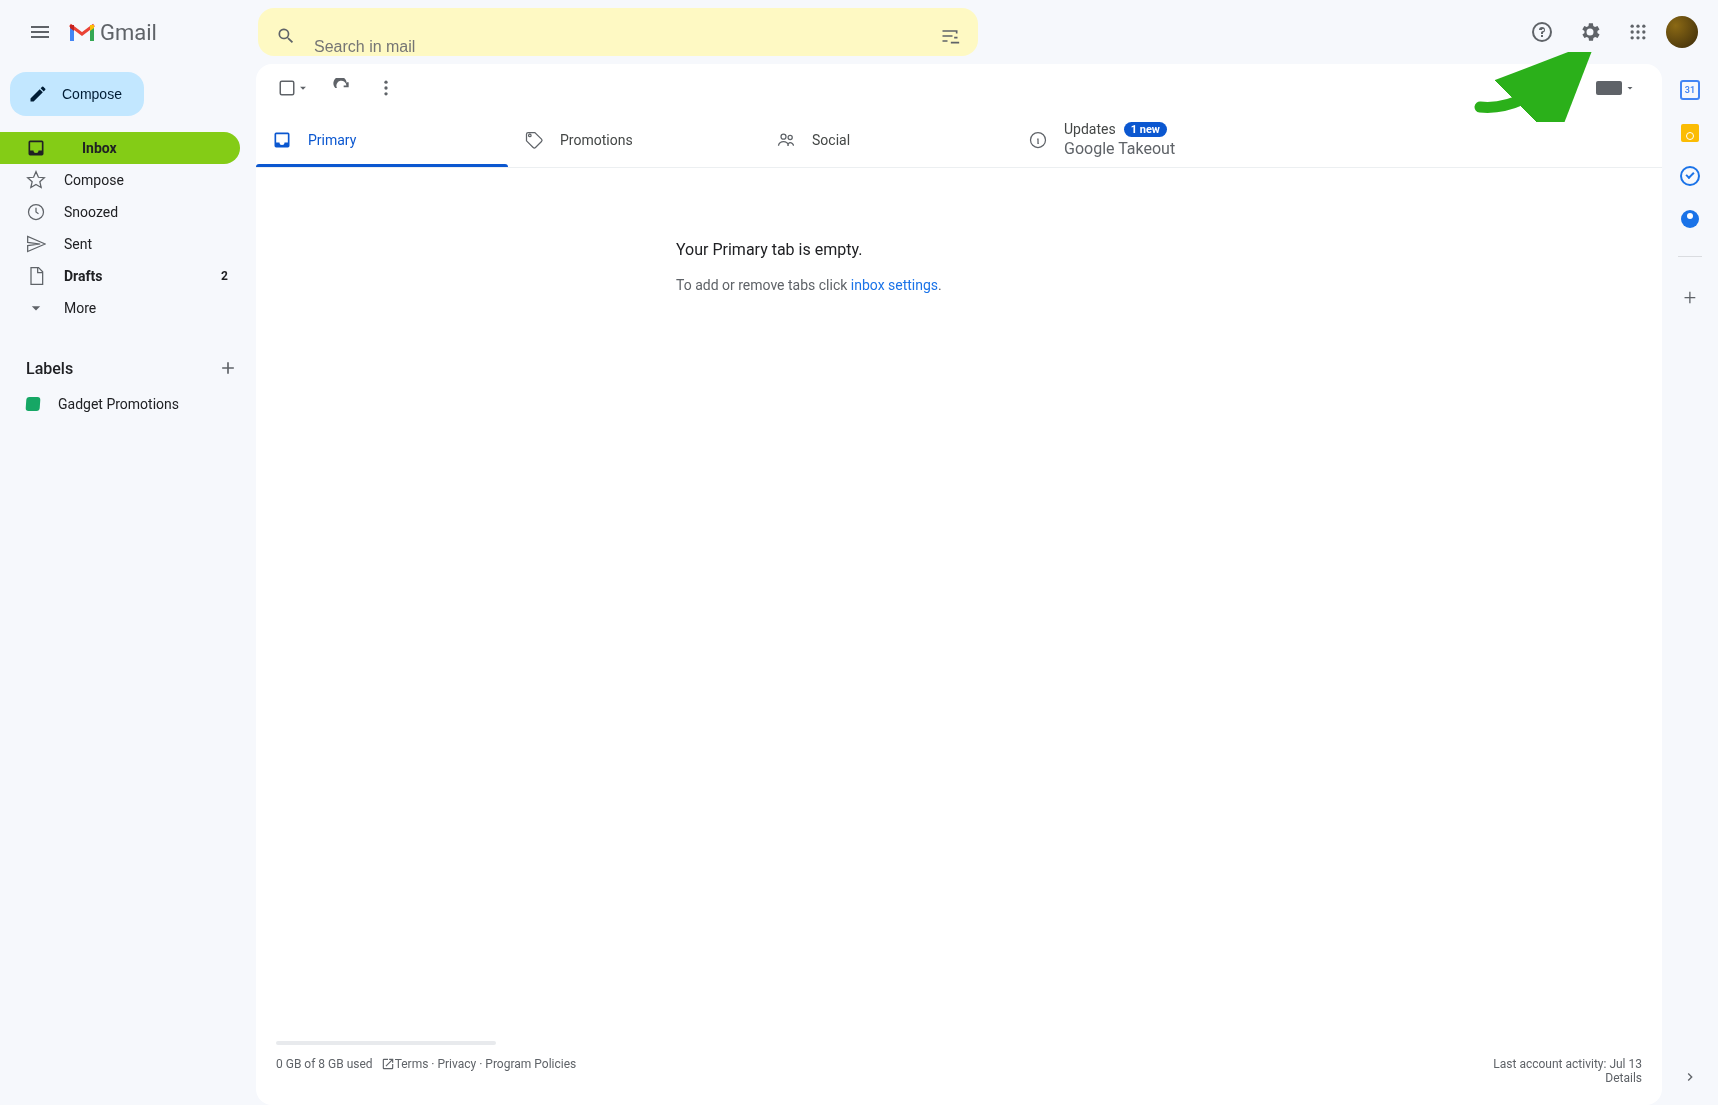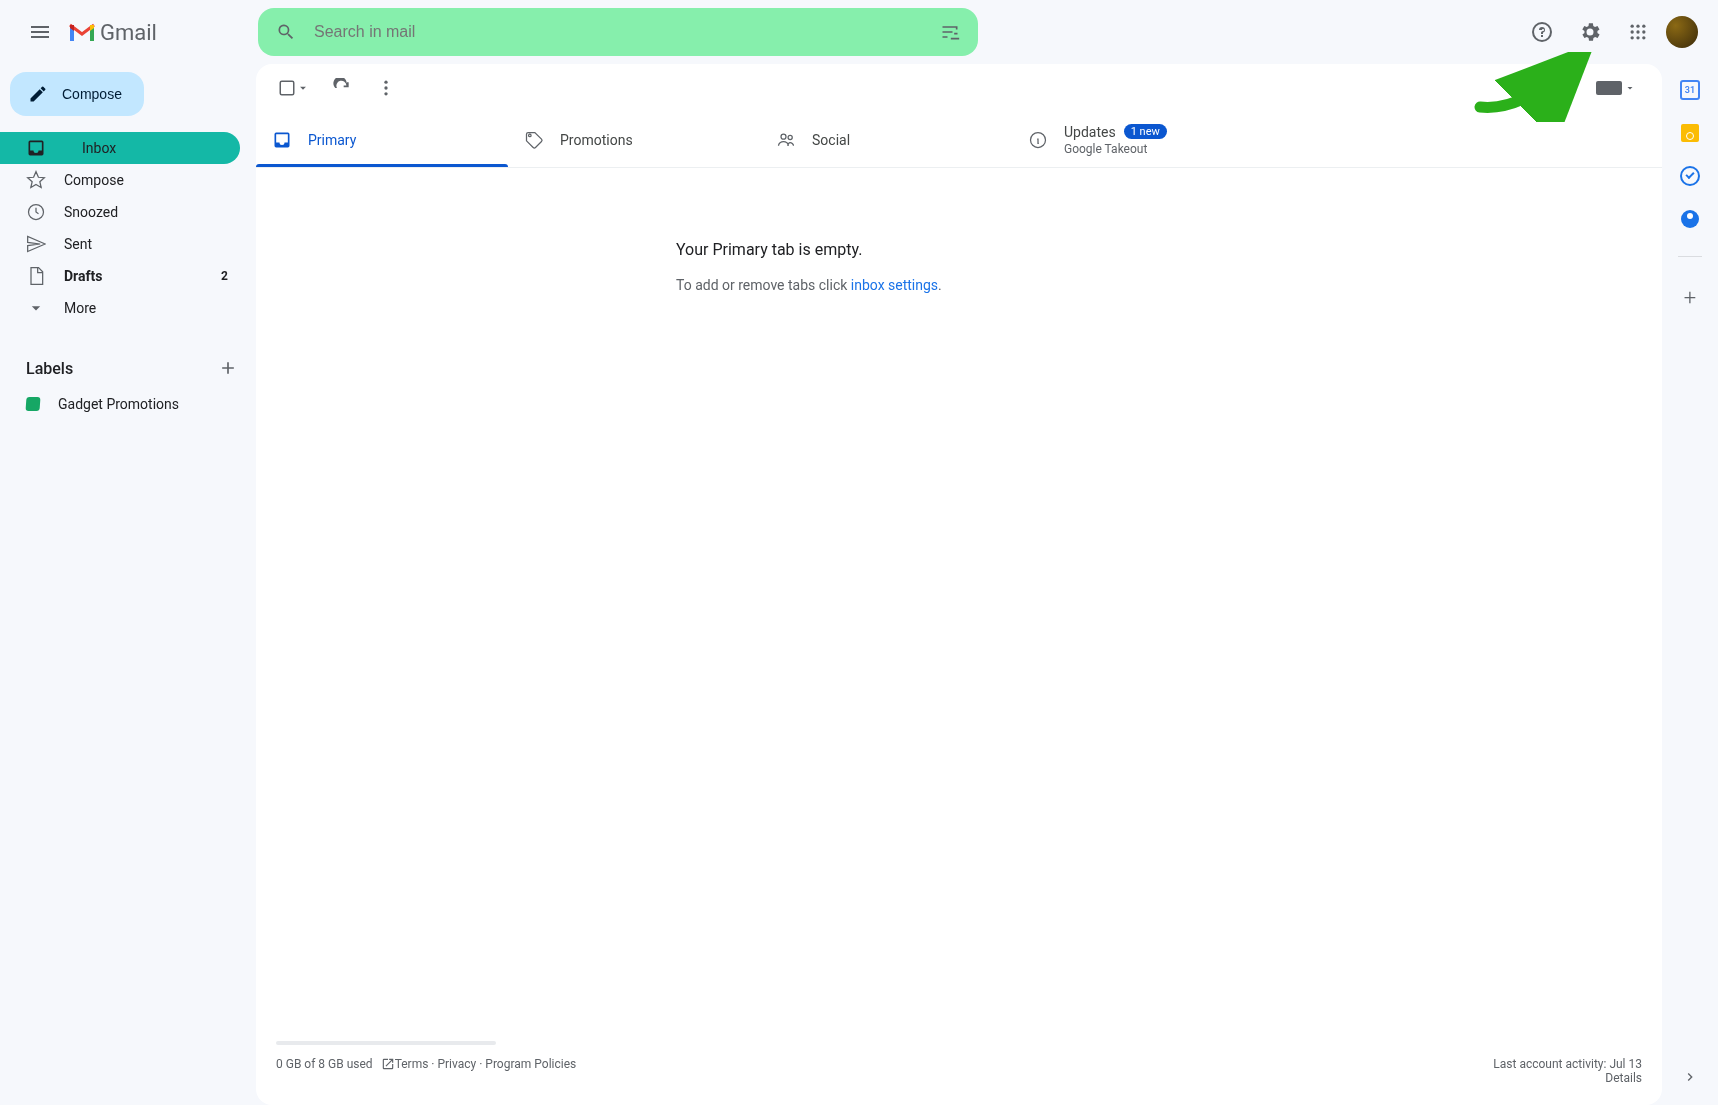--- a/index.html
+++ b/index.html
@@ -30,26 +30,26 @@
   margin-left: 4px;
   min-width: 180px;
 }
 .logo-text {
   font-size: 22px;
   color: #5f6368;
   margin-left: 4px;
   font-weight: 400;
 }
 .search-bar {
-  background: #86efac;
+  background: #fef9c3;
   border-radius: 16px;
   height: 48px;
   flex: 0 0 720px;
   display: flex;
-  align-items: center;
+  align-items: flex-end;
   padding: 0 8px;
   margin-left: 10px;
 }
 .search-bar .icon-btn { width:40px;height:40px;display:flex;align-items:center;justify-content:center;border-radius:50%;cursor:pointer;}
 .search-input {
   border: none;
   background: transparent;
   font-size: 16px;
   flex: 1;
   outline: none;
@@ -105,21 +105,21 @@
   display: flex;
   align-items: center;
   padding: 0 12px 0 26px;
   border-radius: 0 16px 16px 0;
   margin-right: 16px;
   cursor: pointer;
   font-size: 14px;
   color: #202124;
   gap: 18px;
 }
-.nav-item.active { background: #14b8a6; font-weight: 400; gap: 36px; }
+.nav-item.active { background: #84cc16; font-weight: 700; gap: 36px; }
 .nav-item .count { margin-left: auto; font-size:12px; }
 .nav-item.bold { font-weight: 700; }
 .labels-header {
   display: flex;
   align-items: center;
   padding: 0 18px 0 26px;
   margin-top: 24px;
   height: 40px;
 }
 .labels-header span { font-size: 16px; font-weight: 500; color: #202124; flex:1; }
@@ -199,23 +199,23 @@
   border-radius: 3px 3px 0 0;
 }
 .tab .tab-body { display:flex;flex-direction:column;justify-content:center; }
 .tab .tab-title-row { display:flex;align-items:center;gap:8px; }
 .badge {
   background: #0b57d0;
   color: #fff;
   font-size: 11px;
   padding: 1px 7px;
   border-radius: 9px;
-  font-weight: 400;
-}
-.tab-sub { font-size: 12px; color: #5f6368; margin-top:2px; }
+  font-weight: 700;
+}
+.tab-sub { font-size: 16px; color: #5f6368; margin-top:2px; }
 .empty-state {
   padding: 72px 0 0 0;
   margin-left: 420px;
   max-width: 560px;
 }
 .empty-title { font-size: 16px; color: #202124; margin-bottom: 18px; }
 .empty-line { font-size: 14px; color: #5f6368; margin-bottom: 18px; }
 .link { color: #1a73e8; cursor: pointer; }
 .footer {
   margin-top: auto;

